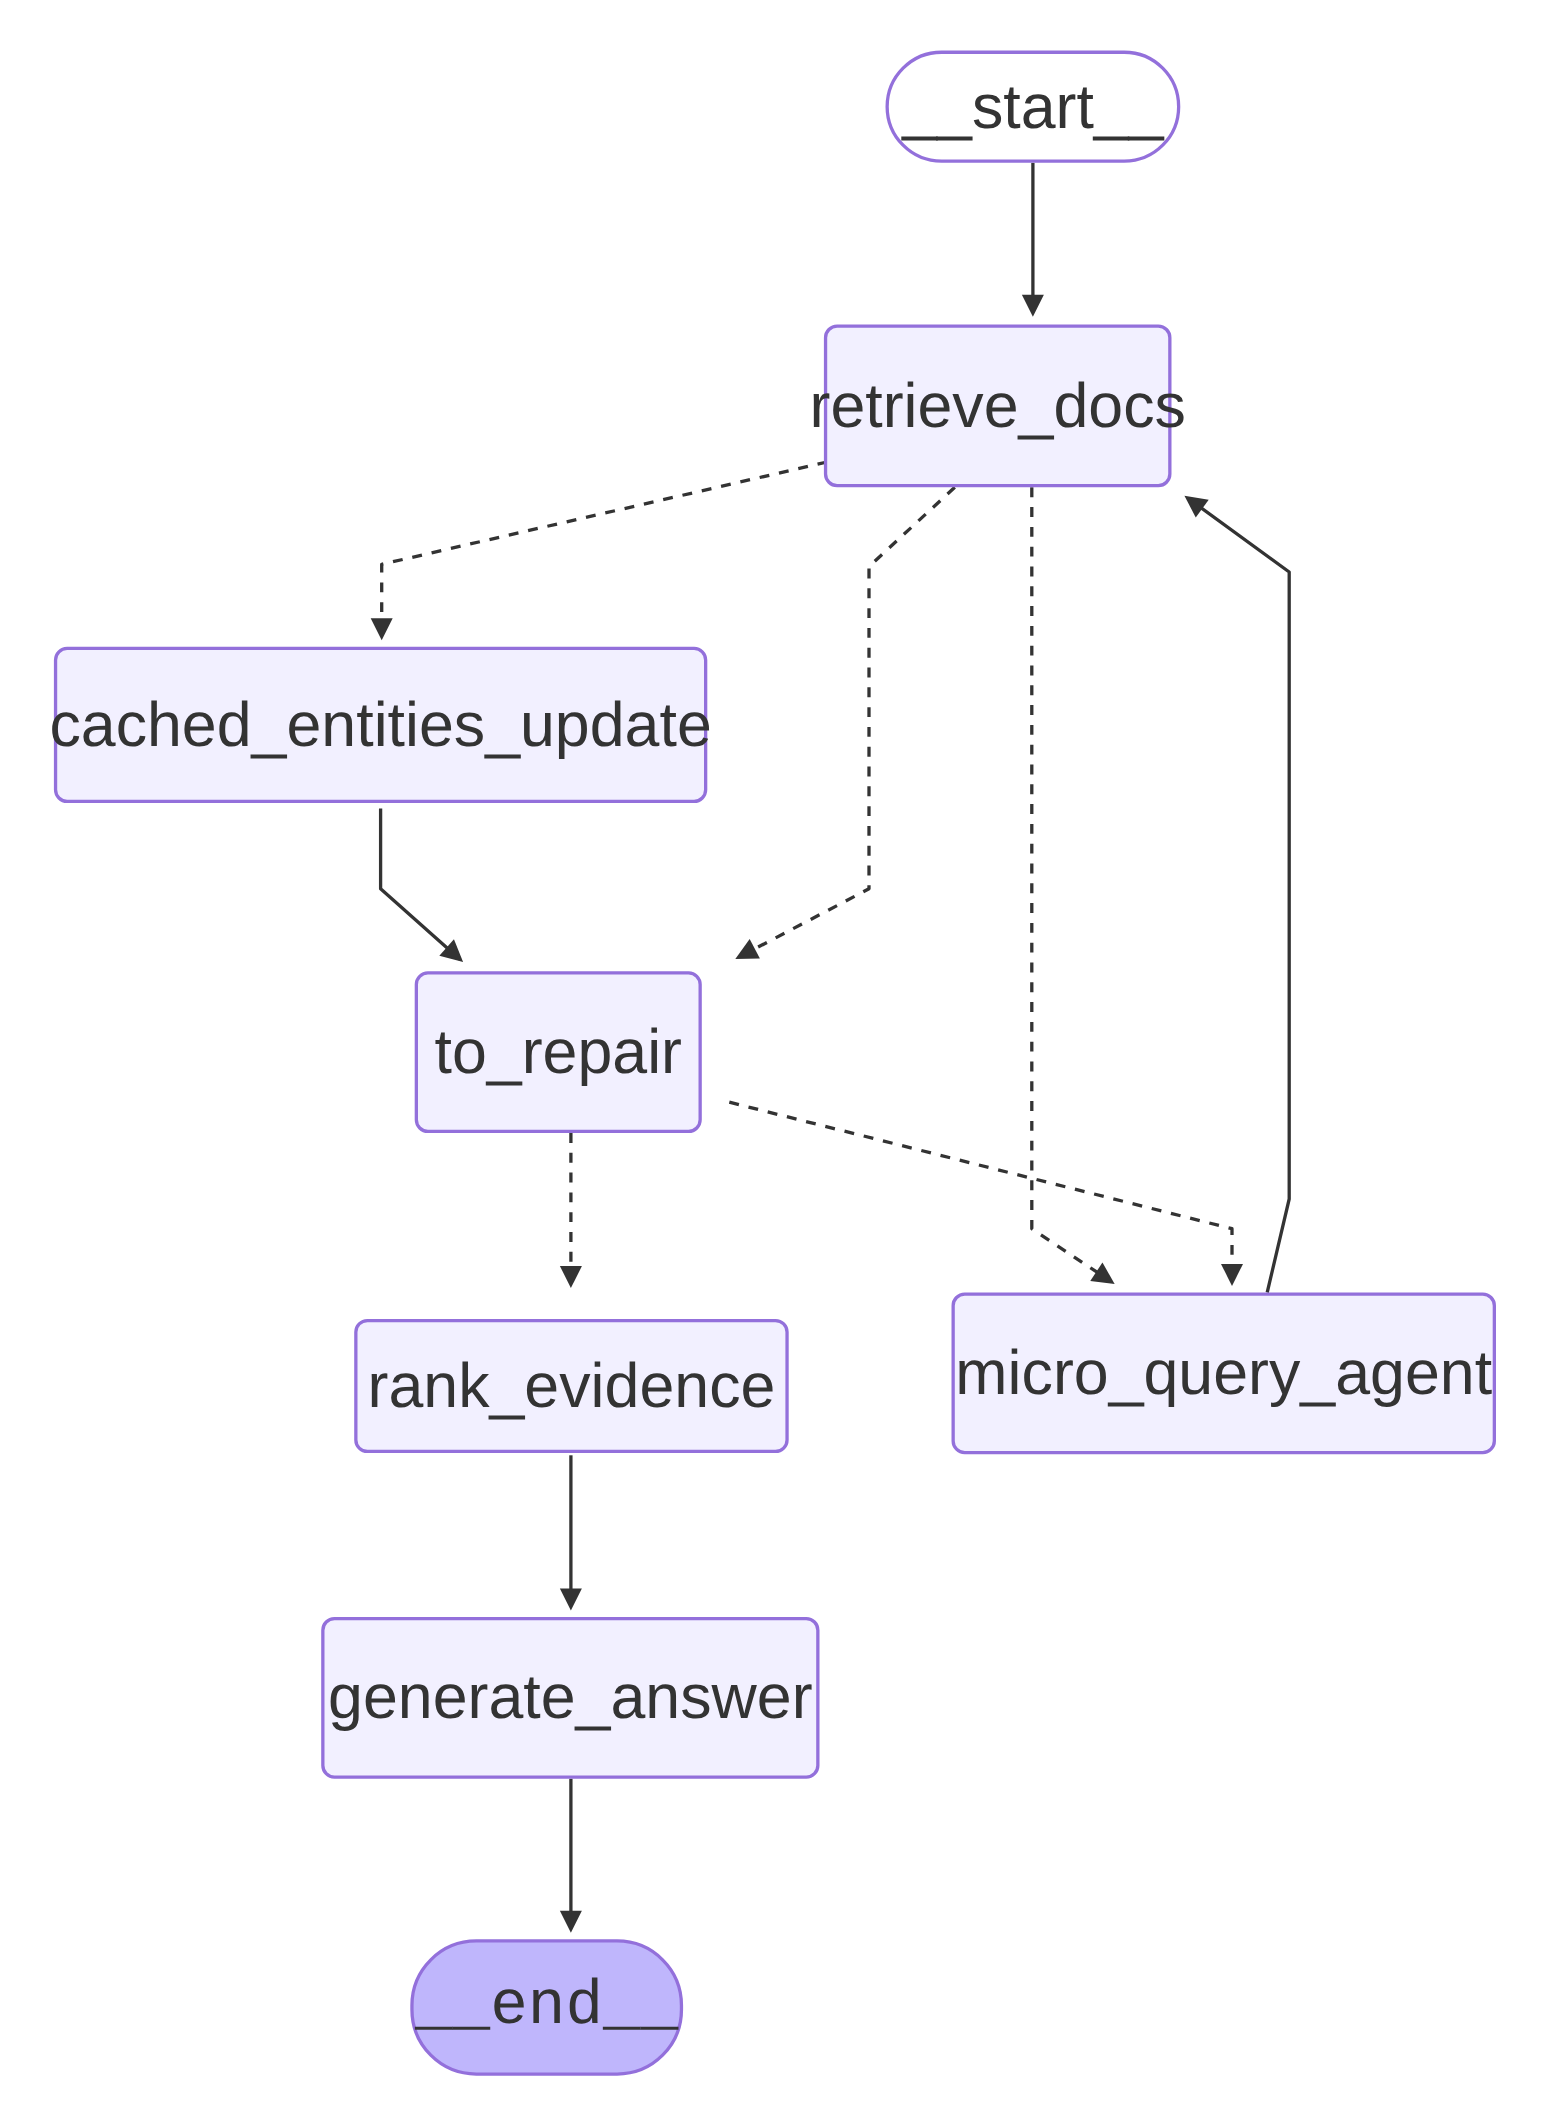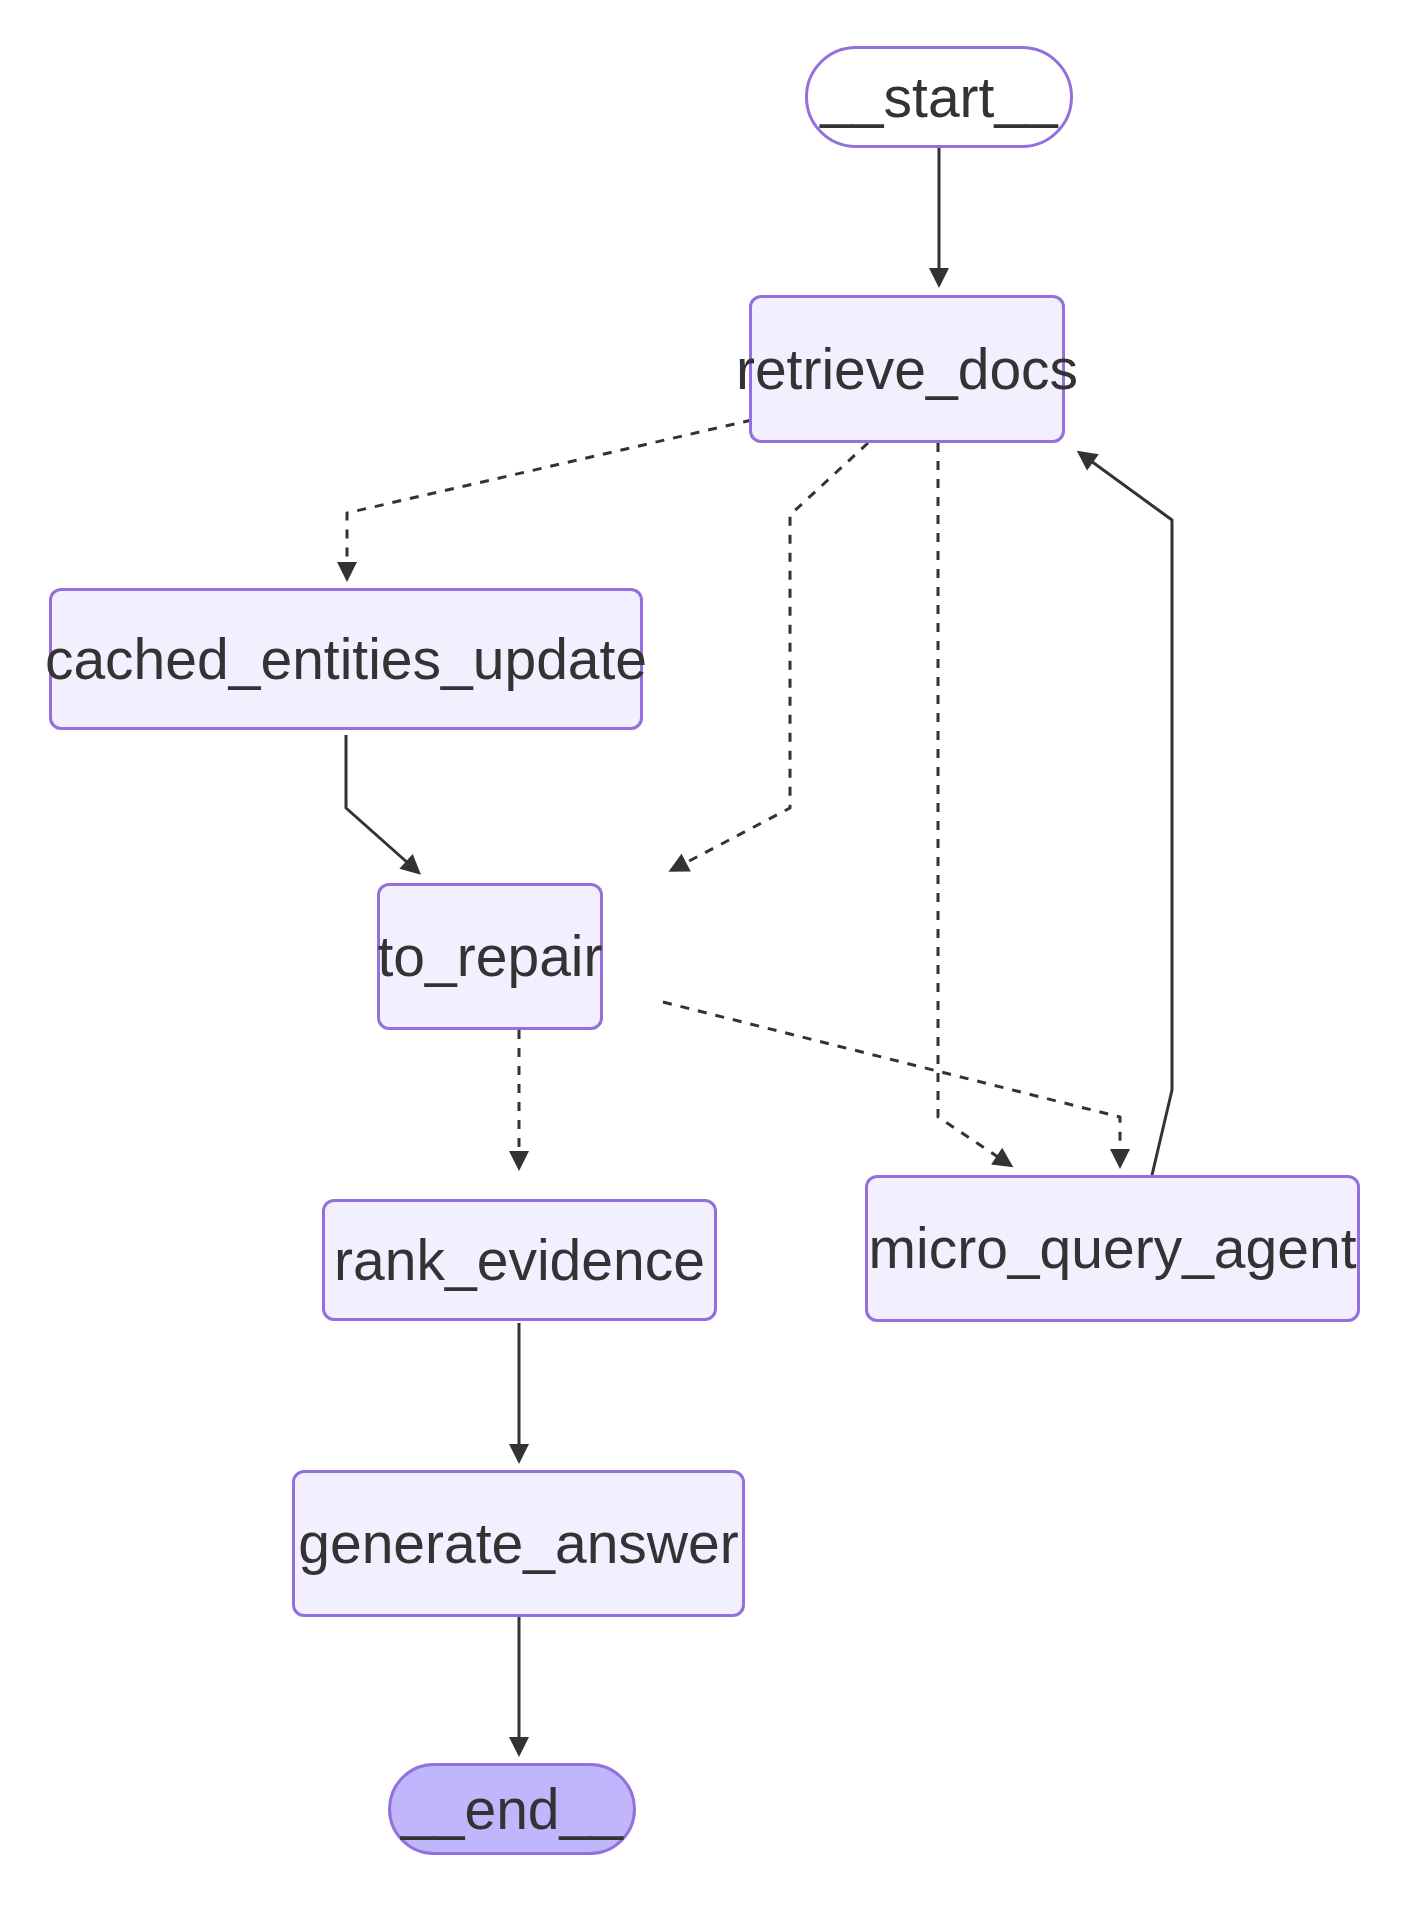--- a/index.html
+++ b/index.html
@@ -53,25 +53,25 @@
   .node.start {
     background: #ffffff;
   }
   .node.end {
     background: #bfb6fc;
   }
   
   .n-start            { left: 805px;  top: 46px;   width: 268px; height: 102px; }
   .n-retrieve         { left: 749px;  top: 295px;  width: 316px; height: 148px; }
   .n-cached           { left: 49px;   top: 588px;  width: 594px; height: 142px; }
-  .n-torepair         { left: 377px;  top: 883px;  width: 226px; height: 147px; }
+  .n-torepair         { left: 377px;  top: 883px;  width: 261px; height: 147px; }
   .n-rank             { left: 322px;  top: 1177px; width: 395px; height: 122px; margin-top: 22px; }
   .n-micro            { left: 865px;  top: 1175px; width: 495px; height: 147px; }
   .n-generate         { left: 292px;  top: 1470px; width: 453px; height: 147px; }
-  .n-end              { left: 388px;  top: 1763px; width: 248px; height: 92px; }
+  .n-end              { left: 373px;  top: 1763px; width: 248px; height: 124px; font-family: Liberation Mono, monospace; }
 </style>
 </head>
 <body>
 
 <div class="canvas">
 
   <svg class="edges-layer" width="1410" height="1920" viewBox="0 0 1410 1920" xmlns="http://www.w3.org/2000/svg">
     <defs>
       <marker id="arrow" viewBox="0 0 12 12" refX="9" refY="6" markerWidth="24" markerHeight="24" markerUnits="userSpaceOnUse" orient="auto-start-reverse">
         <path d="M1,1 L11,6 L1,11 Z" fill="#333333"></path>

